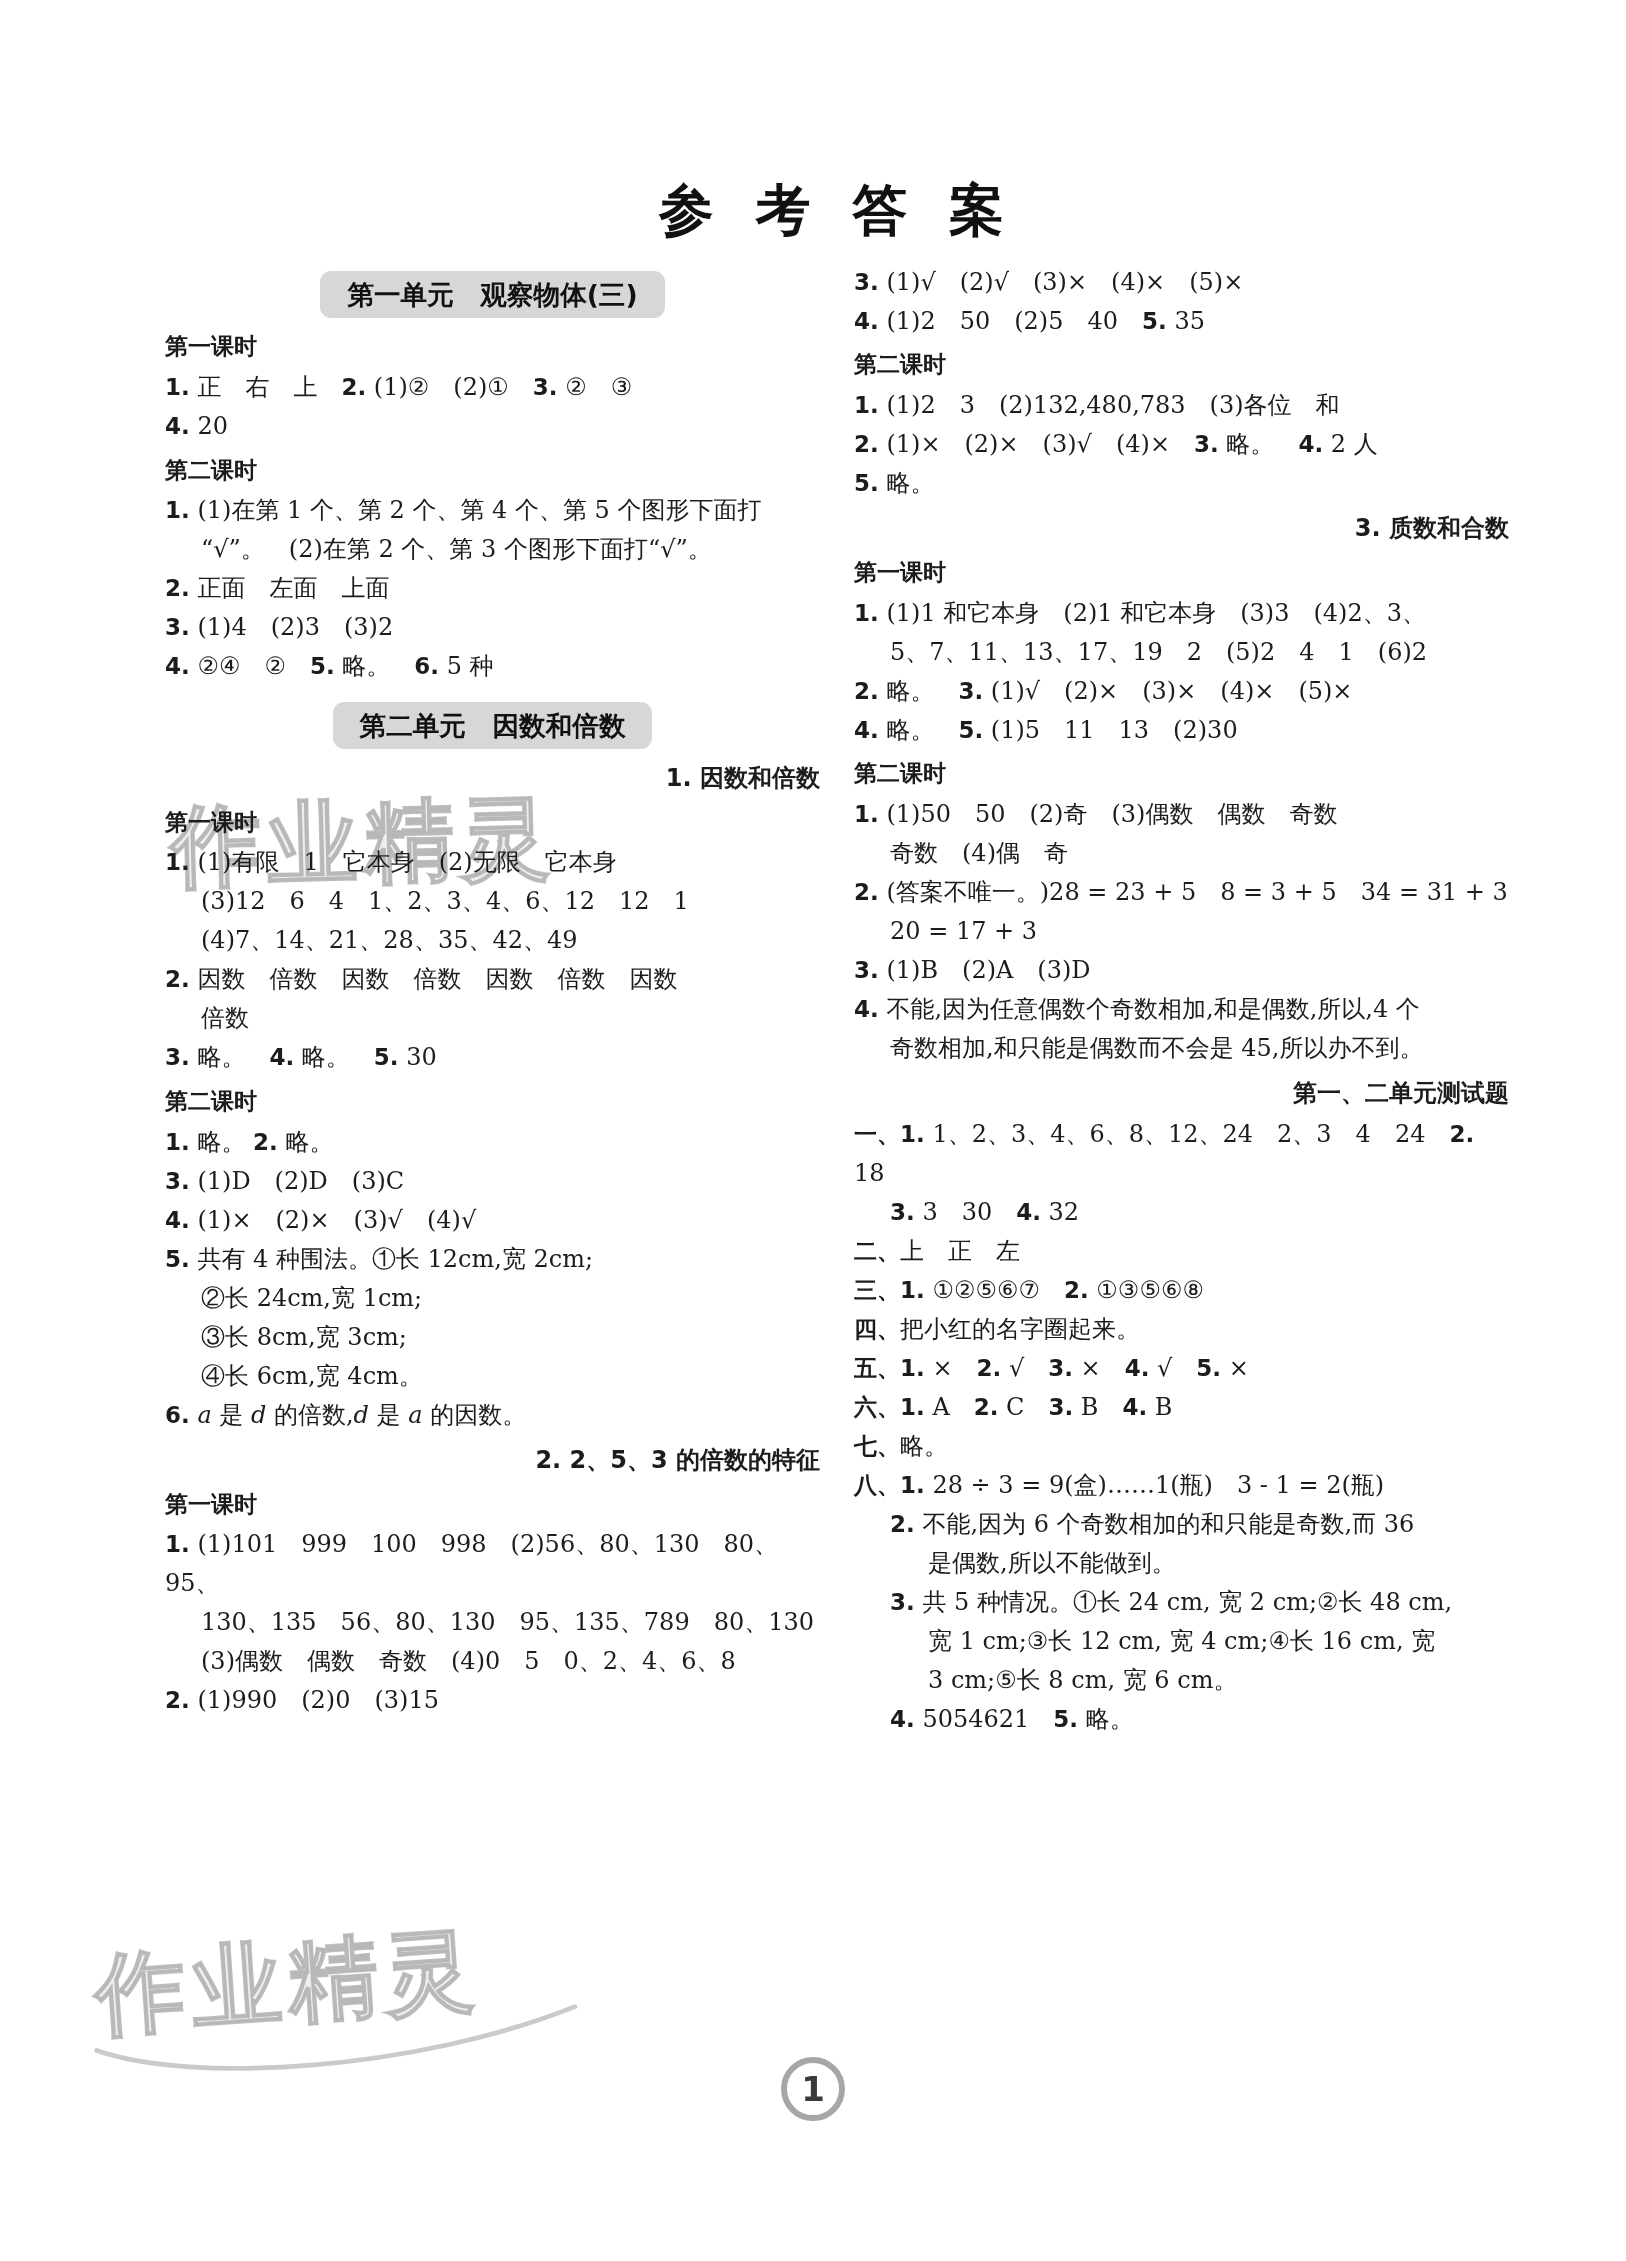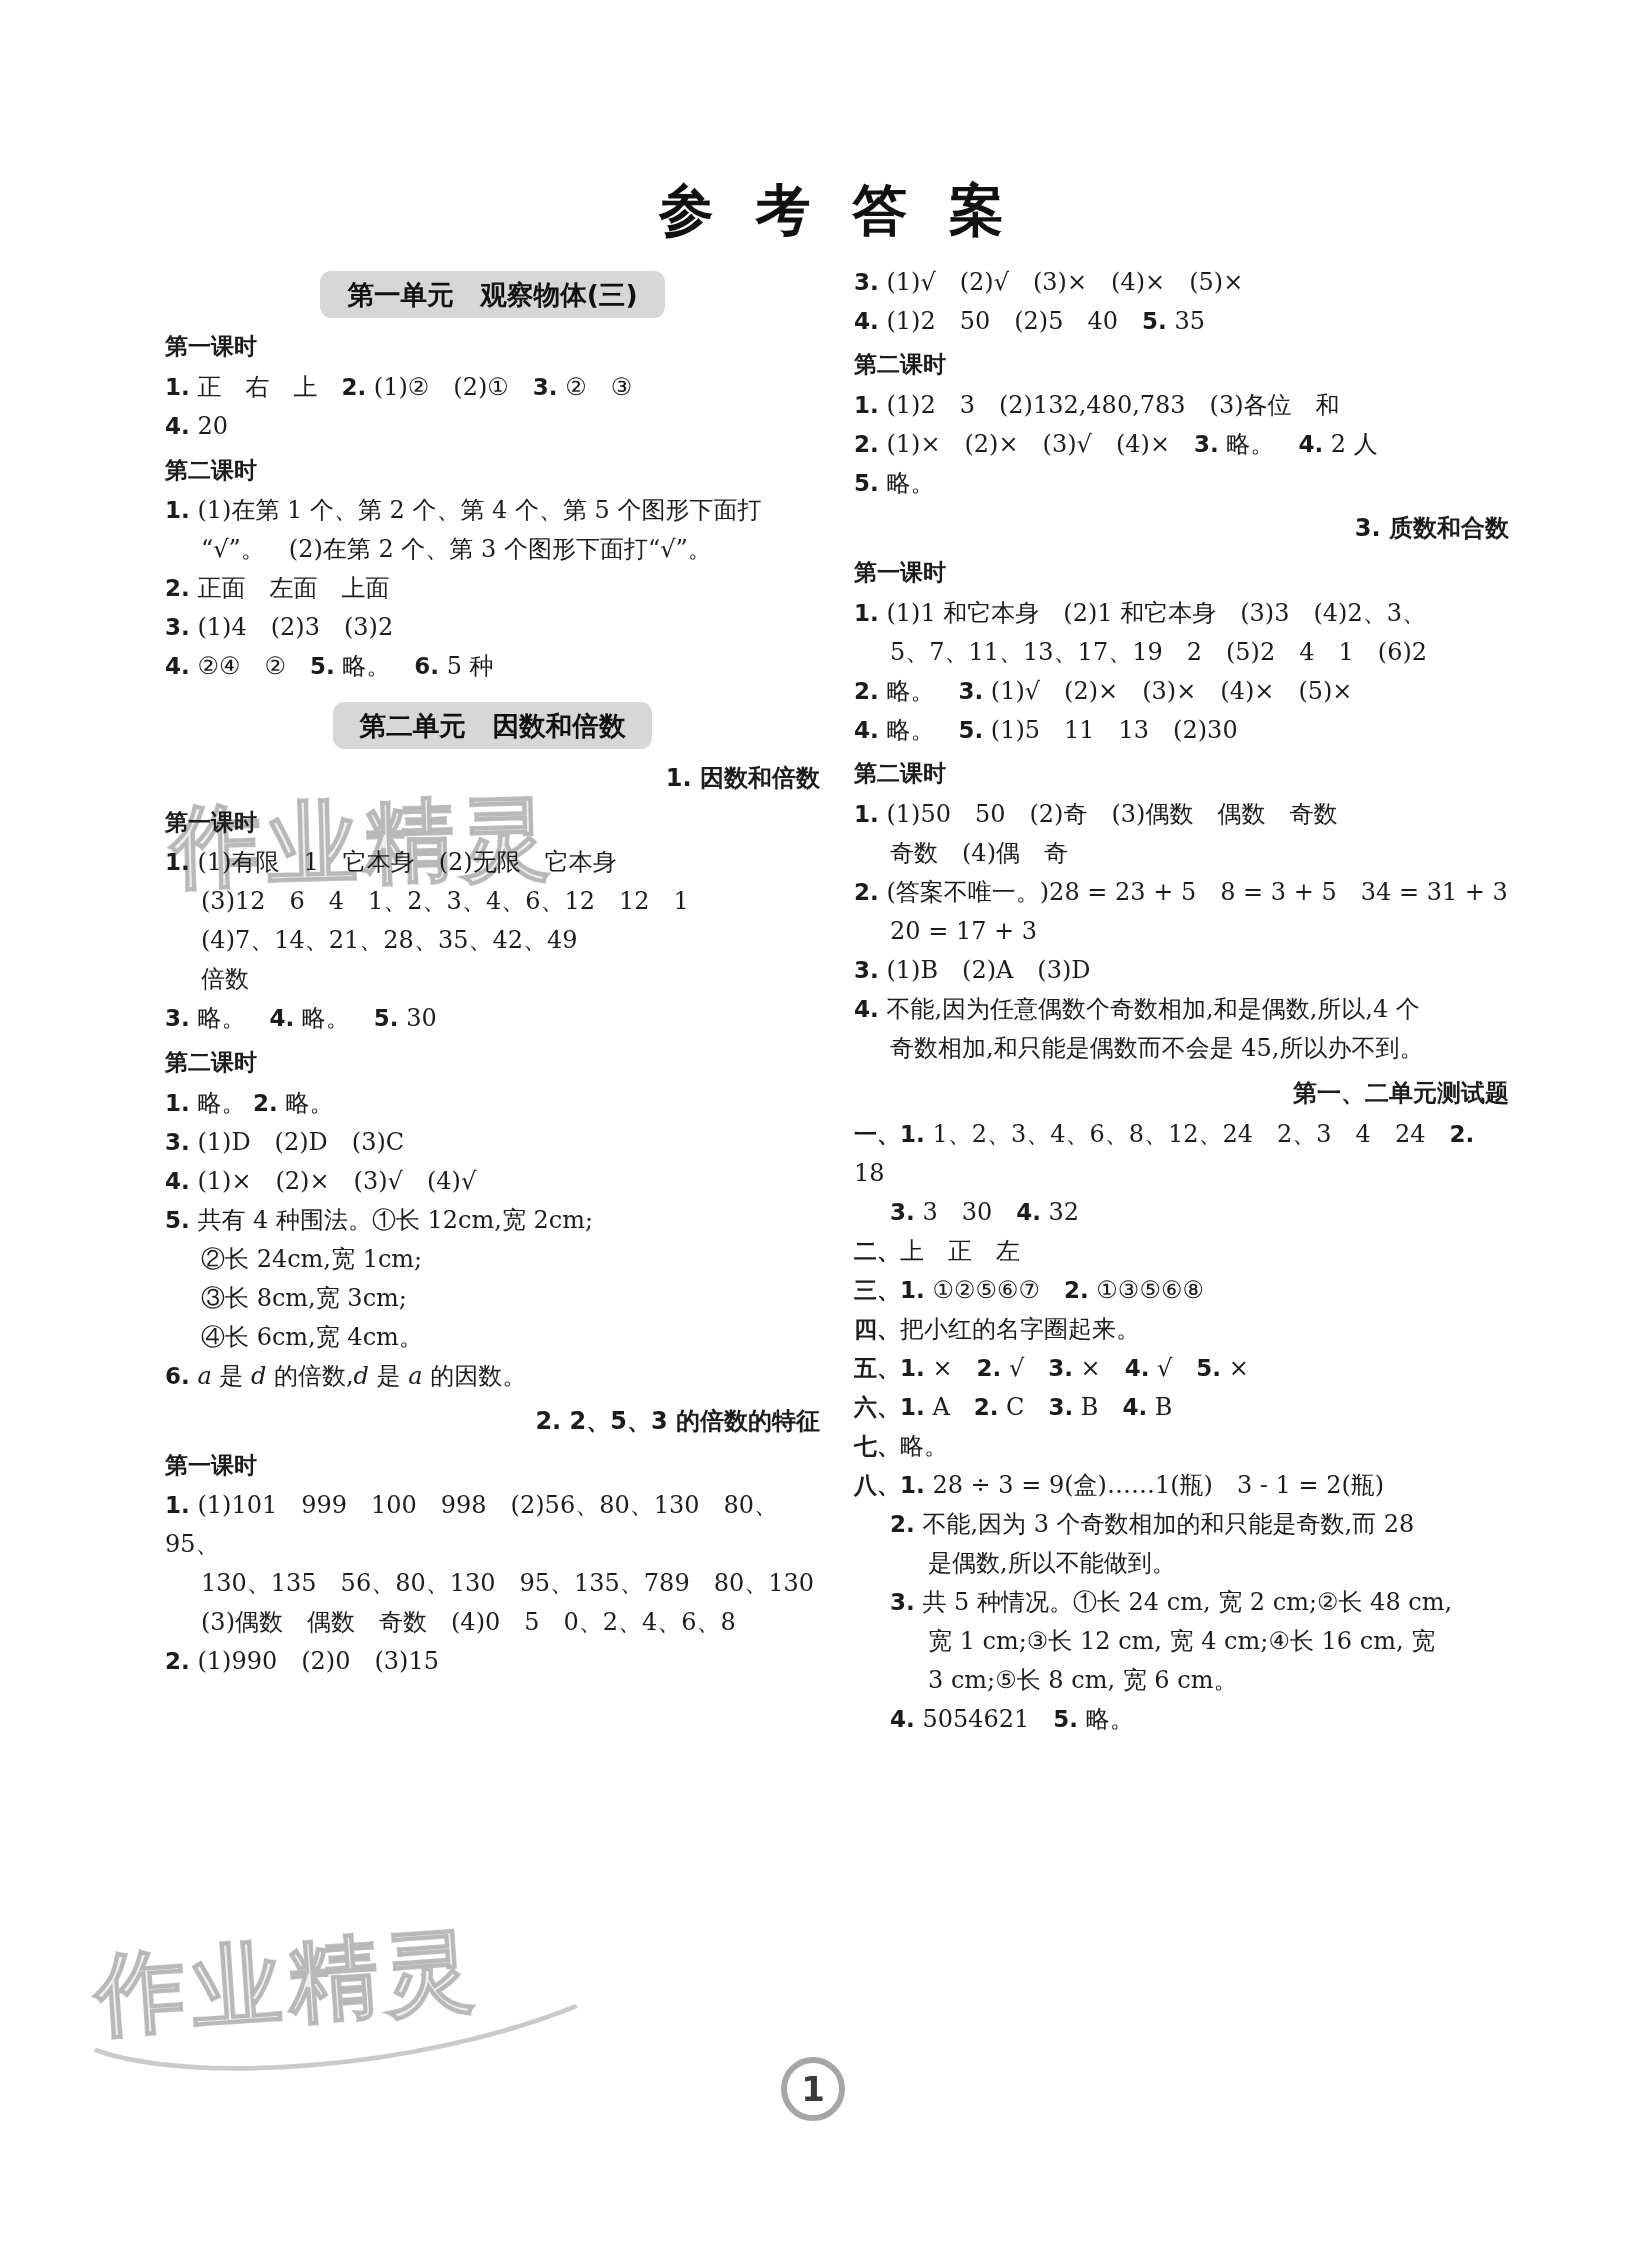--- a/index.html
+++ b/index.html
@@ -112,20 +112,21 @@
           <div class="ans-line ind1"><span class="">“√”。　(2)在第 2 个、第 3 个图形下面打“√”。</span></div>
           <div class="ans-line"><span class="num">2.</span><span class=""> 正面　左面　上面</span></div>
           <div class="ans-line"><span class="num">3.</span><span class=""> (1)4　(2)3　(3)2</span></div>
           <div class="ans-line"><span class="num">4.</span><span class=""> ②④　②　</span><span class="num">5.</span><span class=""> 略。　</span><span class="num">6.</span><span class=""> 5 种</span></div>
           <div class="unit-header">第二单元　因数和倍数</div>
           <div class="section-header">1. 因数和倍数</div>
           <div class="lesson-header">第一课时</div>
           <div class="ans-line"><span class="num">1.</span><span class=""> (1)有限　1　它本身　(2)无限　它本身</span></div>
           <div class="ans-line ind1"><span class="">(3)12　6　4　1、2、3、4、6、12　12　1</span></div>
           <div class="ans-line ind1"><span class="">(4)7、14、21、28、35、42、49</span></div>
+          <div class="ans-line"><span class="num">2.</span><span class=""> 因数　倍数　因数　倍数　因数　倍数　因数</span></div>
           <div class="ans-line ind1"><span class="">倍数</span></div>
           <div class="ans-line"><span class="num">3.</span><span class=""> 略。　</span><span class="num">4.</span><span class=""> 略。　</span><span class="num">5.</span><span class=""> 30</span></div>
           <div class="lesson-header">第二课时</div>
           <div class="ans-line"><span class="num">1.</span><span class=""> 略。 </span><span class="num">2.</span><span class=""> 略。</span></div>
           <div class="ans-line"><span class="num">3.</span><span class=""> (1)D　(2)D　(3)C</span></div>
           <div class="ans-line"><span class="num">4.</span><span class=""> (1)×　(2)×　(3)√　(4)√</span></div>
           <div class="ans-line"><span class="num">5.</span><span class=""> 共有 4 种围法。①长 12cm,宽 2cm;</span></div>
           <div class="ans-line ind1"><span class="">②长 24cm,宽 1cm;</span></div>
           <div class="ans-line ind1"><span class="">③长 8cm,宽 3cm;</span></div>
           <div class="ans-line ind1"><span class="">④长 6cm,宽 4cm。</span></div>
@@ -161,21 +162,21 @@
           <div class="section-header">第一、二单元测试题</div>
           <div class="ans-line"><span class="num">一、1.</span><span class=""> 1、2、3、4、6、8、12、24　2、3　4　24　</span><span class="num">2.</span><span class=""> 18</span></div>
           <div class="ans-line ind1"><span class="num">3.</span><span class=""> 3　30　</span><span class="num">4.</span><span class=""> 32</span></div>
           <div class="ans-line"><span class="num">二、</span><span class="">上　正　左</span></div>
           <div class="ans-line"><span class="num">三、1.</span><span class=""> ①②⑤⑥⑦　</span><span class="num">2.</span><span class=""> ①③⑤⑥⑧</span></div>
           <div class="ans-line"><span class="num">四、</span><span class="">把小红的名字圈起来。</span></div>
           <div class="ans-line"><span class="num">五、1.</span><span class=""> ×　</span><span class="num">2.</span><span class=""> √　</span><span class="num">3.</span><span class=""> ×　</span><span class="num">4.</span><span class=""> √　</span><span class="num">5.</span><span class=""> ×</span></div>
           <div class="ans-line"><span class="num">六、1.</span><span class=""> A　</span><span class="num">2.</span><span class=""> C　</span><span class="num">3.</span><span class=""> B　</span><span class="num">4.</span><span class=""> B</span></div>
           <div class="ans-line"><span class="num">七、</span><span class="">略。</span></div>
           <div class="ans-line"><span class="num">八、1.</span><span class=""> 28 ÷ 3 = 9(盒)……1(瓶)　3 - 1 = 2(瓶)</span></div>
-          <div class="ans-line ind1"><span class="num">2.</span><span class=""> 不能,因为 3 个奇数相加的和只能是奇数,而 28</span></div>
+          <div class="ans-line ind1"><span class="num">2.</span><span class=""> 不能,因为 6 个奇数相加的和只能是奇数,而 36</span></div>
           <div class="ans-line ind2"><span class="">是偶数,所以不能做到。</span></div>
           <div class="ans-line ind1"><span class="num">3.</span><span class=""> 共 5 种情况。①长 24 cm, 宽 2 cm;②长 48 cm,</span></div>
           <div class="ans-line ind2"><span class="">宽 1 cm;③长 12 cm, 宽 4 cm;④长 16 cm, 宽</span></div>
           <div class="ans-line ind2"><span class="">3 cm;⑤长 8 cm, 宽 6 cm。</span></div>
           <div class="ans-line ind1"><span class="num">4.</span><span class=""> 5054621　</span><span class="num">5.</span><span class=""> 略。</span></div>
         </div>
     </div>
   </div>
 
   <div class="watermark" id="wm2">

